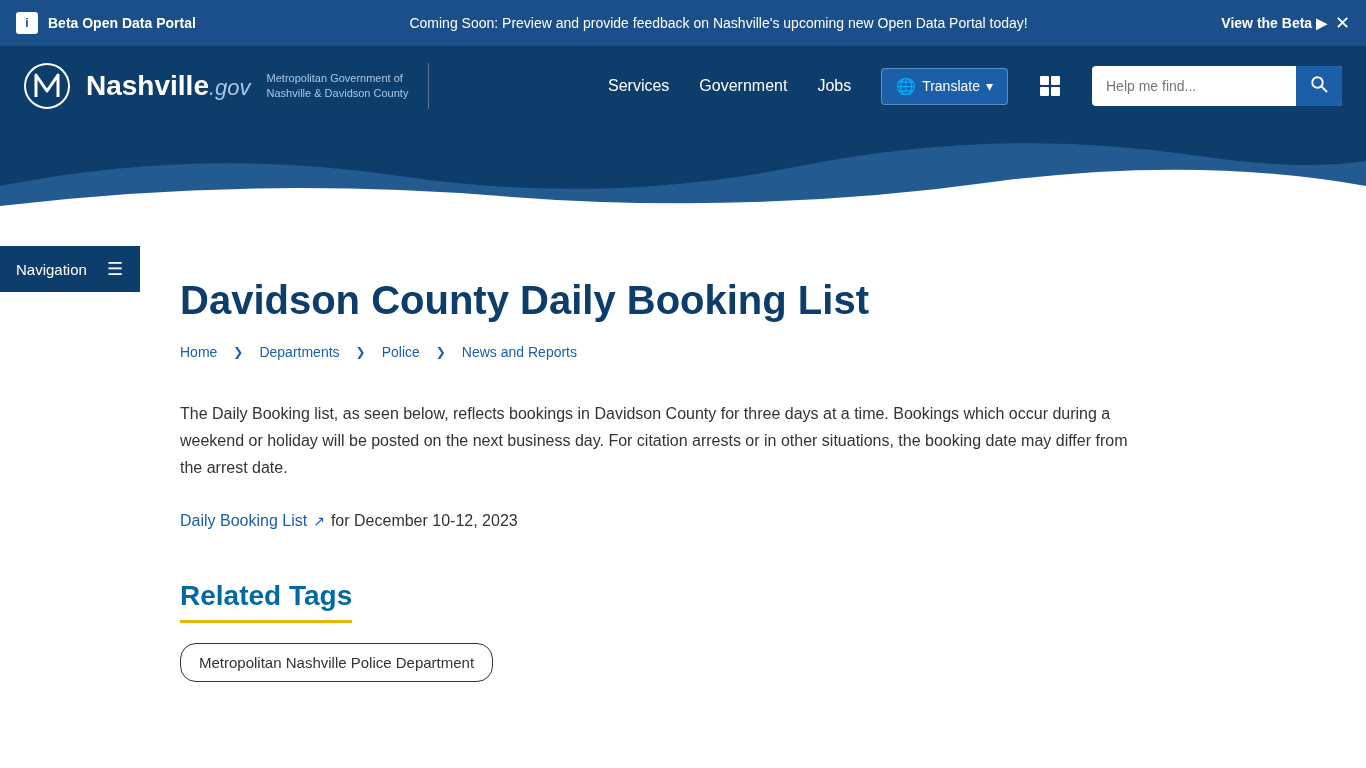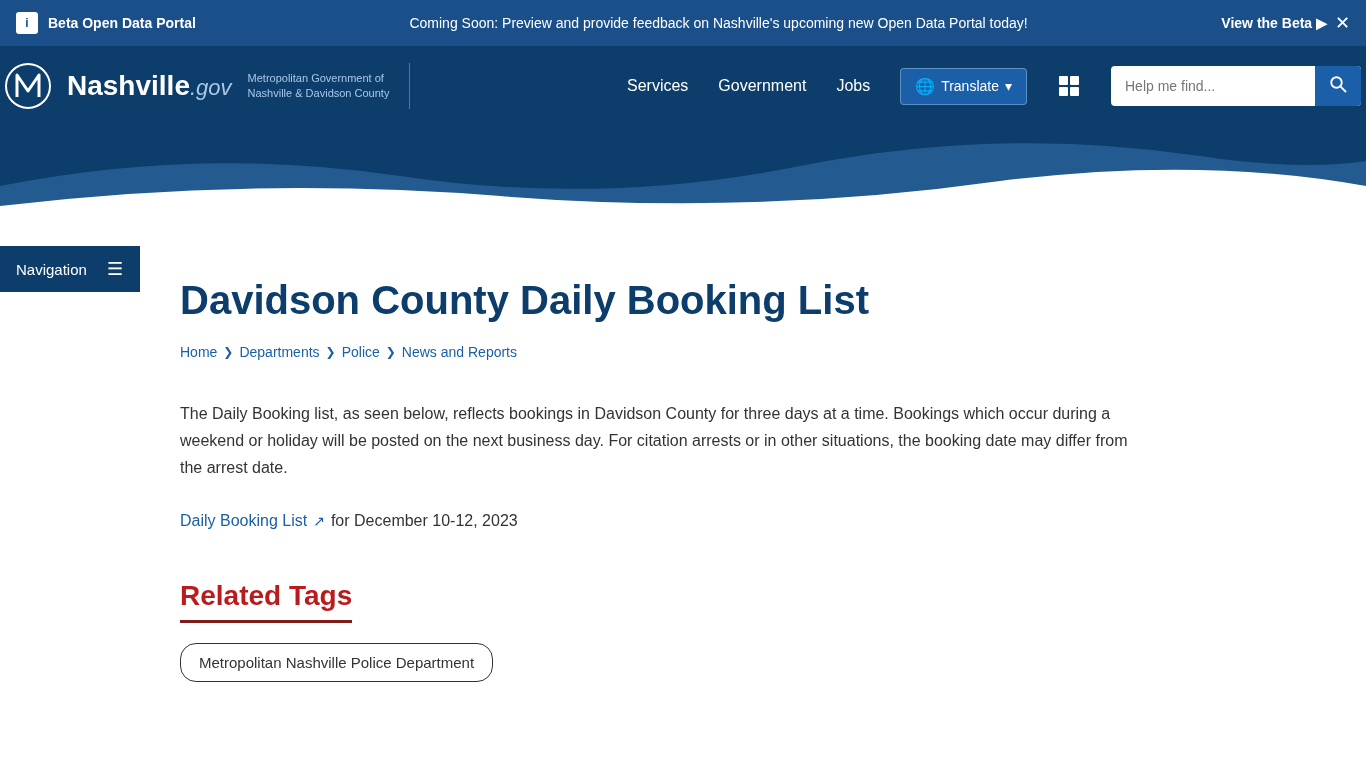--- a/index.html
+++ b/index.html
@@ -62,21 +62,21 @@
       font-size: 18px;
       cursor: pointer;
       line-height: 1;
     }
 
     
     .main-header {
       background: #0d3d6b;
       display: flex;
       align-items: center;
-      padding: 0 5px;
+      padding: 0 24px;
       height: 80px;
     }
     .logo-area {
       display: flex;
       align-items: center;
       gap: 16px;
       border-right: 1px solid rgba(255,255,255,0.3);
       padding-right: 20px;
       margin-right: 20px;
     }
@@ -214,21 +214,21 @@
       font-weight: bold;
       color: #0d3d6b;
       margin-bottom: 20px;
       line-height: 1.2;
     }
 
     
     .breadcrumb {
       display: flex;
       align-items: center;
-      gap: 6px;
+      gap: 16px;
       margin-bottom: 40px;
       font-size: 14px;
     }
     .breadcrumb a {
       color: #1a5fa8;
       text-decoration: none;
     }
     .breadcrumb-sep {
       color: #1a5fa8;
       font-size: 12px;
@@ -257,23 +257,23 @@
     }
     .ext-icon {
       color: #1a5fa8;
       font-size: 14px;
     }
 
     
     .related-tags-title {
       font-size: 28px;
       font-weight: bold;
-      color: #b91c1c;
+      color: #0369a1;
       margin-bottom: 6px;
-      border-bottom: 3px solid #7f1d1d;
+      border-bottom: 3px solid #eab308;
       padding-bottom: 8px;
       display: inline-block;
     }
     .tags-section {
       margin-top: 10px;
     }
     .tag-btn {
       border: 1.5px solid #333;
       background: #fff;
       border-radius: 16px;

